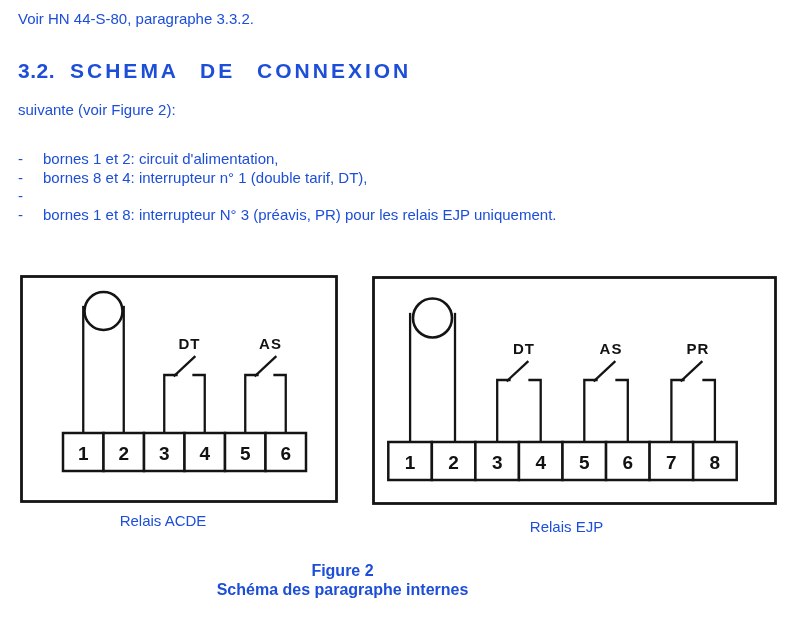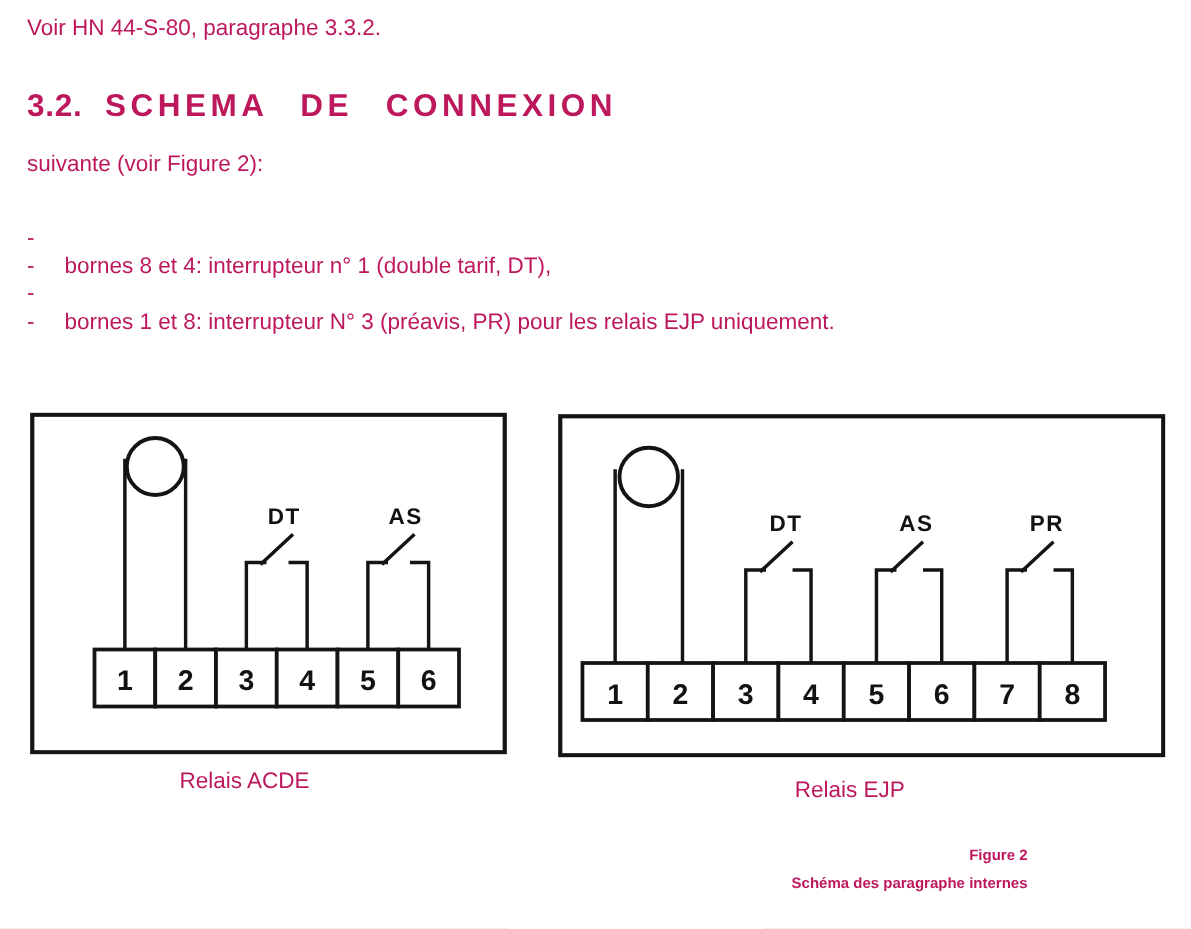--- a/index.html
+++ b/index.html
@@ -1,40 +1,40 @@
 <!DOCTYPE html>
 <html><head>
 <meta charset="utf-8">
 <style>
   html,body { margin:0; padding:0; background:#e8e8e8; }
   .page {
     position:relative;
     width:794px; height:619px;
     background:#ffffff;
-    color:#be185d;
+    color:#1d4ed8;
     font-family:"Liberation Sans", sans-serif;
     overflow:hidden;
   }
   .txt { position:absolute; white-space:nowrap; font-size:15px; }
   .ref-line { left:18px; top:10px; }
   .heading { left:18px; top:59px; font-weight:bold; font-size:21px; }
   .heading .hnum { letter-spacing:0.5px; margin-right:15px; }
   .heading .htitle { letter-spacing:3px; word-spacing:13px; }
   .para { left:18px; top:101px; line-height:18.6px; }
   .list { left:18px; top:150px; line-height:18.7px; }
   .list .row { display:flex; }
   .list .dash { width:25px; flex:0 0 25px; }
   .diagram { position:absolute; }
   .d-left  { left:20px;  top:275px; }
   .d-right { left:372px; top:276px; }
   .cap { position:absolute; font-size:15px; text-align:center; white-space:nowrap; }
   .cap-acde { left:4px;   top:512px; width:318px; }
   .cap-ejp  { left:364px; top:518px; width:405px; }
   .figcap { position:absolute; left:0; top:562px; width:685px;
-            text-align:right; font-weight:bold; font-size:10px; line-height:18.5px; }
+            text-align:center; font-weight:bold; font-size:16px; line-height:18.5px; }
   
   svg .bord  { fill:none; stroke:#141414; stroke-width:2.8; }
   svg .wire  { fill:none; stroke:#141414; stroke-width:2.3; stroke-linecap:square; }
   svg .cell  { fill:#ffffff; stroke:#141414; stroke-width:2.5; }
   svg .coil  { fill:#ffffff; stroke:#141414; stroke-width:2.6; }
   svg .tnum  { font-family:"Liberation Sans", sans-serif; font-size:19px; font-weight:bold;
                fill:#121212; text-anchor:middle; }
   svg .slab  { font-family:"Liberation Sans", sans-serif; font-size:15px; font-weight:bold;
                letter-spacing:1px; fill:#121212; text-anchor:middle; }
 </style>
@@ -49,20 +49,21 @@
     <span class="hnum">3.2.</span><span class="htitle">SCHEMA DE CONNEXION</span>
   </div>
 
   <div class="txt para">
     <div>suivante (voir Figure 2):</div>
   </div>
 
   <div class="txt list">
     <div class="row">
       <span class="dash">-</span>
+      <span>bornes 1 et 2: circuit d'alimentation,</span>
     </div>
     <div class="row">
       <span class="dash">-</span>
       <span>bornes 8 et 4: interrupteur n° 1 (double tarif, DT),</span>
     </div>
     <div class="row">
       <span class="dash">-</span>
     </div>
     <div class="row">
       <span class="dash">-</span>

